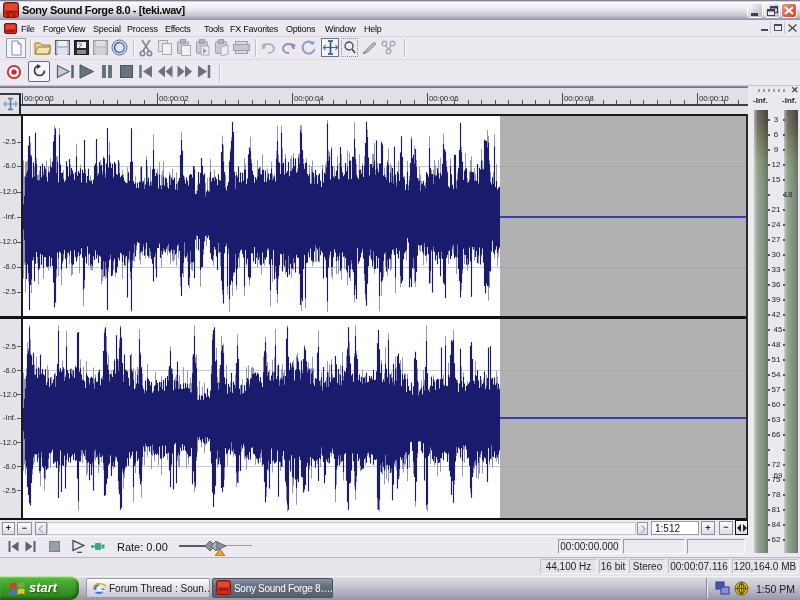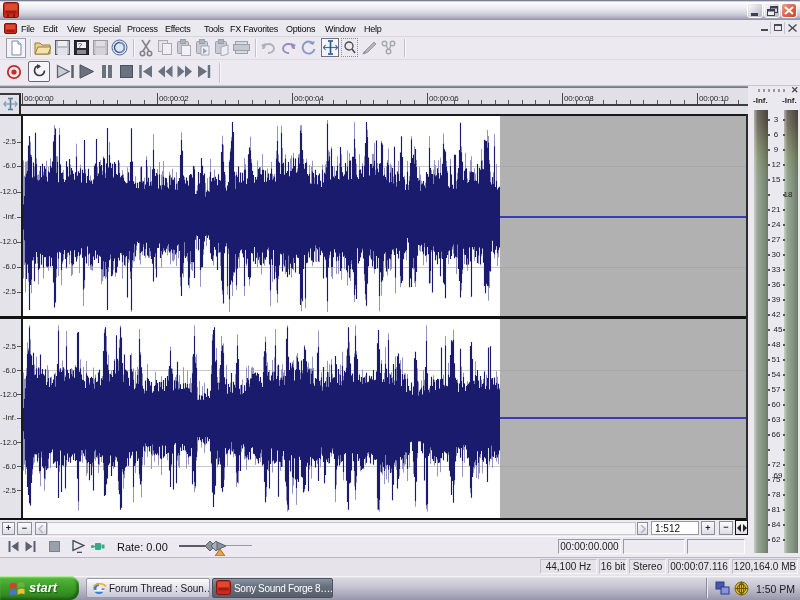--- a/index.html
+++ b/index.html
@@ -73,20 +73,21 @@
 </style></head><body>
 
 <div id="titlebar" class="abs">
 <svg class="ticon abs" style="left:3px;top:2px" width="16" height="16">
       <rect x="0.5" y="0.5" width="15" height="15" rx="2" fill="#c92a1e" stroke="#7a150c"></rect>
       <rect x="2" y="2" width="12" height="6" fill="#e0482f"></rect>
       <rect x="2.5" y="9" width="11" height="2.5" fill="#9e1c10"></rect>
       <rect x="4" y="12" width="2" height="3" fill="#8a170c"></rect>
       <rect x="10" y="12" width="2" height="3" fill="#8a170c"></rect>
     </svg>
+<span id="titletext" class="abs">Sony Sound Forge 8.0 - [teki.wav]</span>
 <div class="capbtn abs" style="left:747px"></div>
 <div class="abs" style="left:751px;top:13px;width:7px;height:3px;background:#3f3f52"></div>
 <div class="capbtn abs" style="left:764px"></div>
 <svg class="abs" style="left:767px;top:6px" width="11" height="10">
       <rect x="3.5" y="0.5" width="7" height="6" fill="none" stroke="#3f3f52"></rect>
       <rect x="3.5" y="0.5" width="7" height="2" fill="#3f3f52"></rect>
       <rect x="0.5" y="3.5" width="7" height="6" fill="#f0f0f4" stroke="#3f3f52"></rect>
       <rect x="0.5" y="3.5" width="7" height="2" fill="#3f3f52"></rect>
     </svg>
 <div class="capbtn abs" id="btnclose" style="left:781px"></div>
@@ -97,21 +98,21 @@
       </g>
     </svg>
 </div>
 <div id="menubar" class="abs"></div>
 <svg class="abs" style="left:4px;top:22px" width="13" height="13">
     <rect x="0.5" y="1.5" width="12" height="10" rx="1.5" fill="#c92a1e" stroke="#7a150c"></rect>
     <rect x="2" y="3" width="9" height="4" fill="#e0482f"></rect>
     <rect x="2.5" y="8" width="8" height="2" fill="#9e1c10"></rect>
   </svg>
 <span class="mitem abs" style="left:21px">File</span>
-<span class="mitem abs" style="left:43px">Edit</span>
+<span class="mitem abs" style="left:43px">Forge</span>
 <span class="mitem abs" style="left:67px">View</span>
 <span class="mitem abs" style="left:93px">Special</span>
 <span class="mitem abs" style="left:127px">Process</span>
 <span class="mitem abs" style="left:165px">Effects</span>
 <span class="mitem abs" style="left:204px">Tools</span>
 <span class="mitem abs" style="left:230px">FX Favorites</span>
 <span class="mitem abs" style="left:286px">Options</span>
 <span class="mitem abs" style="left:325px">Window</span>
 <span class="mitem abs" style="left:364px">Help</span>
 <div class="abs" style="left:761px;top:29px;width:7px;height:2px;background:#4a4a55"></div>

